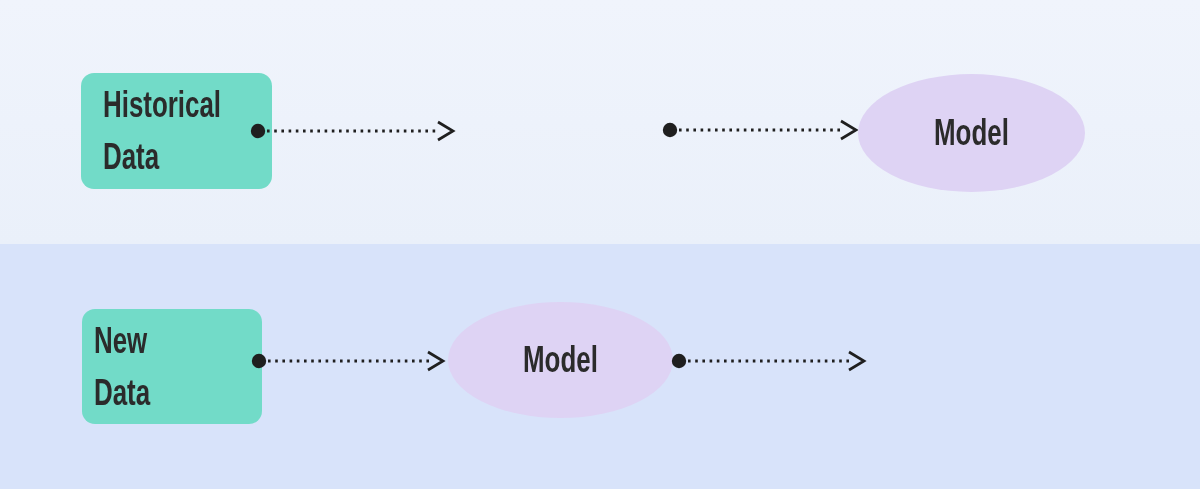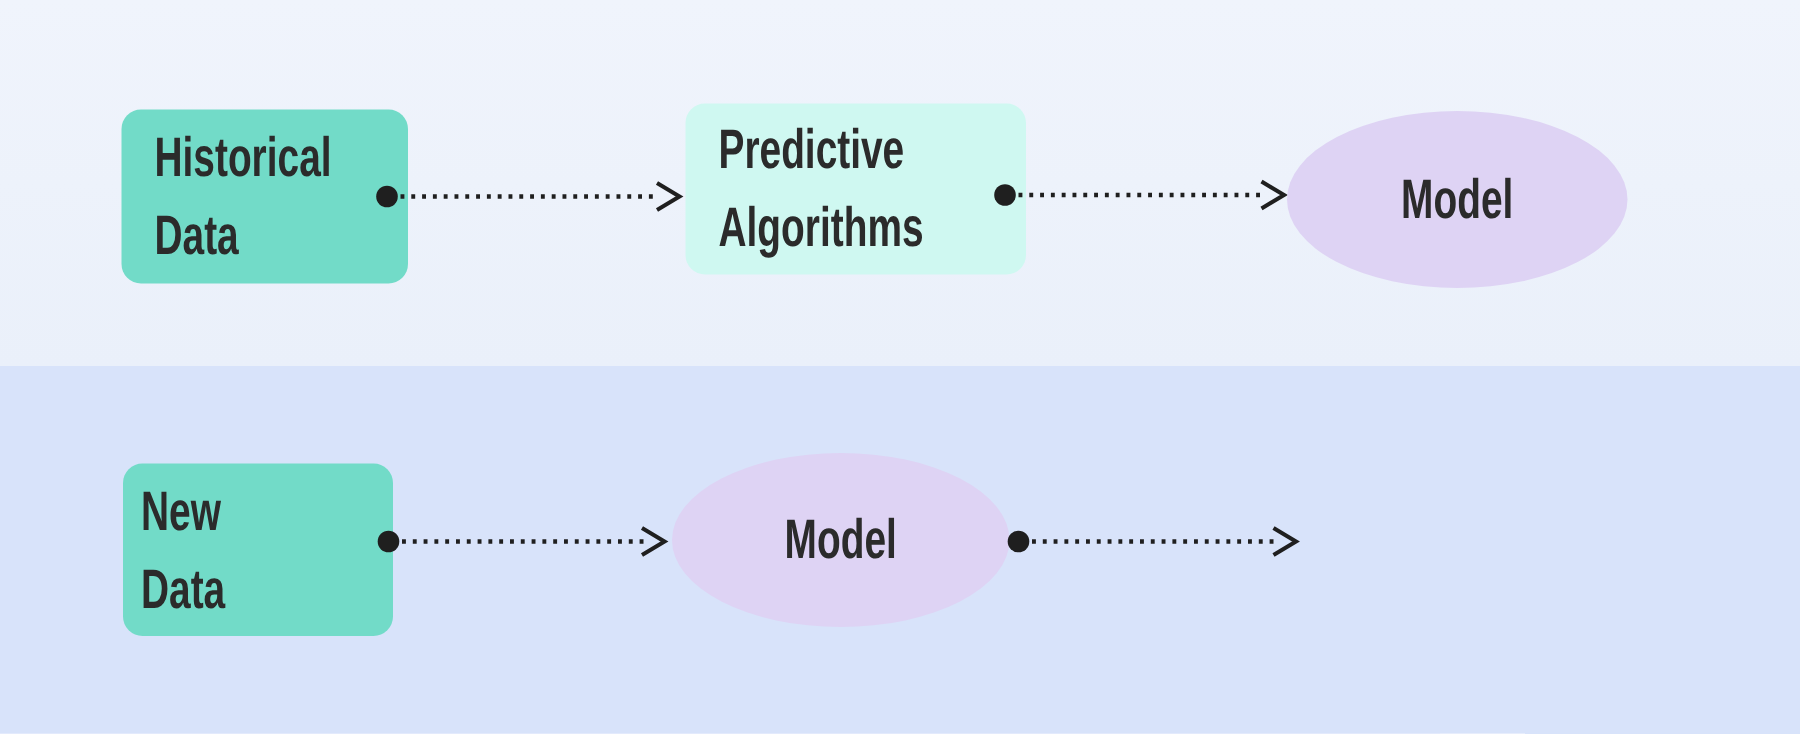--- a/index.html
+++ b/index.html
@@ -70,24 +70,20 @@
     <span class="lbl">Historical
 Data</span>
   </div>
 
   <svg id="a1" class="connector" width="209" height="26" viewBox="0 0 209 26">
     <circle cx="8" cy="13" r="7.2"></circle>
     <line class="dots" x1="17" y1="13" x2="189" y2="13"></line>
     <polyline class="head" points="188,4 203,13 188,22"></polyline>
   </svg>
 
-  <div id="n-predictive" class="node rect mint">
-    <span class="lbl">Predictive
-Algorithms</span>
-  </div>
 
   <svg id="a2" class="connector" width="200" height="26" viewBox="0 0 200 26">
     <circle cx="8" cy="13" r="7.2"></circle>
     <line class="dots" x1="17" y1="13" x2="180" y2="13"></line>
     <polyline class="head" points="179,4 194,13 179,22"></polyline>
   </svg>
 
   <div id="n-model-top" class="node ellipse lavender centered">
     <span class="lbl">Model</span>
   </div>

